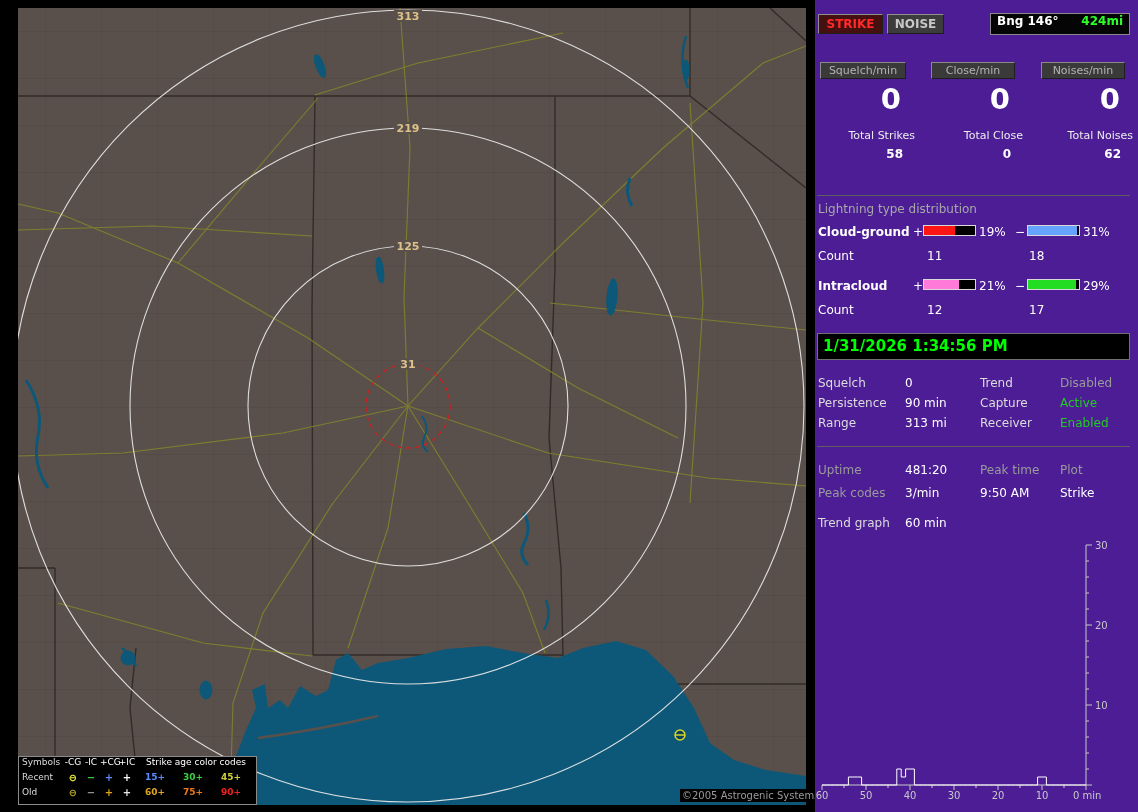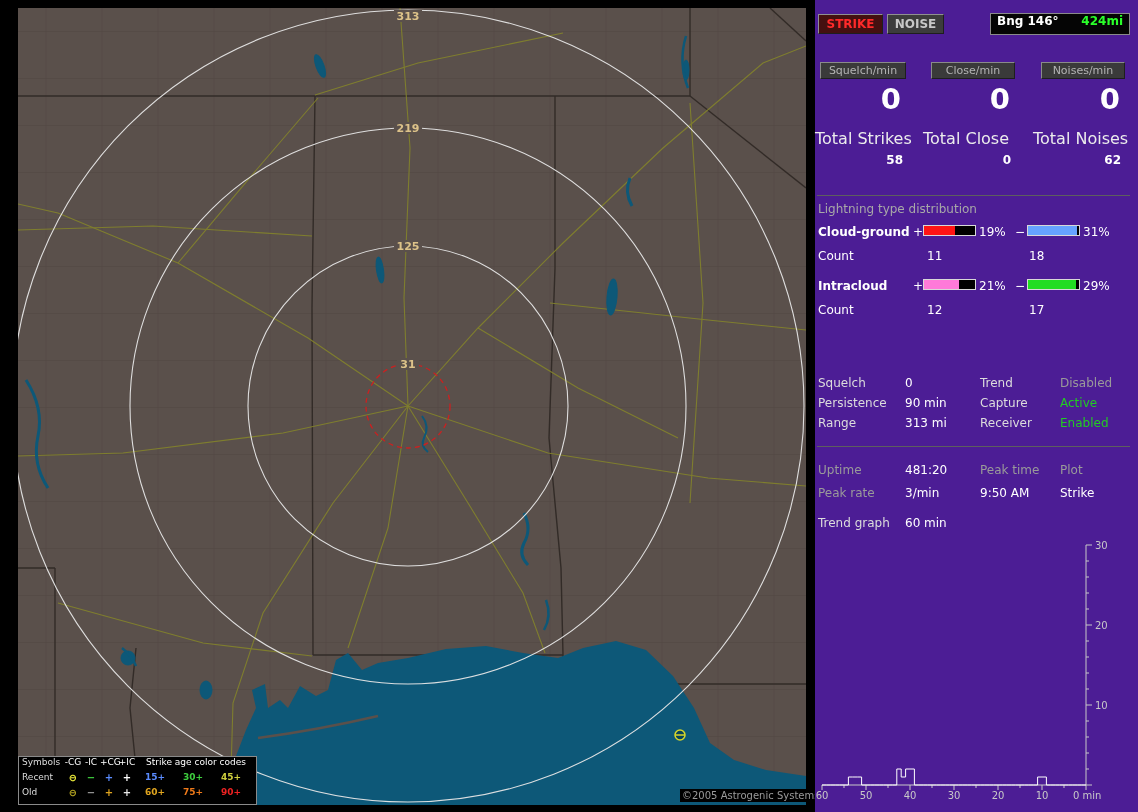--- a/index.html
+++ b/index.html
@@ -30,21 +30,21 @@
   .tbtn.strike{color:#ff2a2a;background:#441010}
   .bng{position:absolute;height:22px;background:#050505;border:1px solid #8a8a8a;
        font:bold 12px "DejaVu Sans",sans-serif;display:flex;
        justify-content:space-between;padding:0 6px;color:#fff}
   .bng .dist{color:#2aff2a}
   .ratebox{position:absolute;height:17px;background:#3a3a3a;border:1px solid;
            border-color:#8a8a8a #1e1e1e #1e1e1e #8a8a8a;color:#b4b4b4;font-size:11px;
            text-align:center;line-height:15px}
   .bigzero{position:absolute;font-weight:bold;font-size:29px;color:#fff;text-align:right;padding-right:5px}
   .totcol{position:absolute;width:100px;top:129px;height:36px}
-  .totcol .tlabel{display:block;text-align:left;font-size:16px;color:#ececec}
+  .totcol .tlabel{display:block;text-align:right;font-size:11px;color:#ececec}
   .totcol .tvalue{display:block;text-align:right;padding-right:12px;font-size:12px;font-weight:bold;color:#fff;margin-top:5px}
   .hr{position:absolute;left:2px;width:313px;height:1px;background:#5e5e5e}
   .secthead{position:absolute;left:3px;font-size:12px;color:#a8a8a8}
   .drow{position:absolute;left:0;width:100%;height:16px;font-size:12px}
   .drow span{position:absolute;top:0;white-space:nowrap}
   .dlabel{font-weight:bold;color:#fff}
   .dsign{color:#fff}
   .dpct{font-weight:normal;color:#fff}
   .bar{position:absolute;top:1px;width:53px;height:11px;border:1px solid #d8d8d8;background:#000}
   .barfill{height:100%;width:0}
@@ -246,20 +246,21 @@
         <span class="barfill" style="display: block; width: 95%; background: rgb(34, 221, 34);"></span>
       </span>
     <span class="dpct" style="left:268px">29%</span>
   </div>
   <div class="drow" style="top:303px">
     <span style="left:3px">Count</span>
     <span style="left:112px">12</span>
     <span style="left:214px">17</span>
   </div>
 
+  <div id="timestamp-box">1/31/2026 1:34:56 PM</div>
 
   <div class="srow" style="top:376px">
     <span class="sl" style="left:3px">Squelch</span>
     <span class="sv" style="left:90px">0</span>
     <span class="sl" style="left:165px">Trend</span>
     <span class="sv" style="left: 245px; color: rgb(154, 154, 154);">Disabled</span>
   </div>
   <div class="srow" style="top:396px">
     <span class="sl" style="left:3px">Persistence</span>
     <span class="sv" style="left:90px">90 min</span>
@@ -275,21 +276,21 @@
 
   <div class="hr" style="top:446px"></div>
 
   <div class="srow" style="top:463px">
     <span class="gl" style="left:3px">Uptime</span>
     <span class="sv" style="left:90px">481:20</span>
     <span class="gl" style="left:165px">Peak time</span>
     <span class="gl" style="left:245px">Plot</span>
   </div>
   <div class="srow" style="top:486px">
-    <span class="gl" style="left:3px">Peak rate</span>
+    <span class="gl" style="left:3px">Peak codes</span>
     <span class="sv" style="left:90px">3/min</span>
     <span class="sv" style="left:165px">9:50 AM</span>
     <span class="sv" style="left:245px">Strike</span>
   </div>
   <div class="srow" style="top:516px">
     <span class="sl" style="left:3px">Trend graph</span>
     <span class="sv" style="left:90px">60 min</span>
   </div>
 
   <svg id="trend-svg" width="318" height="280" viewBox="0 0 318 280">

